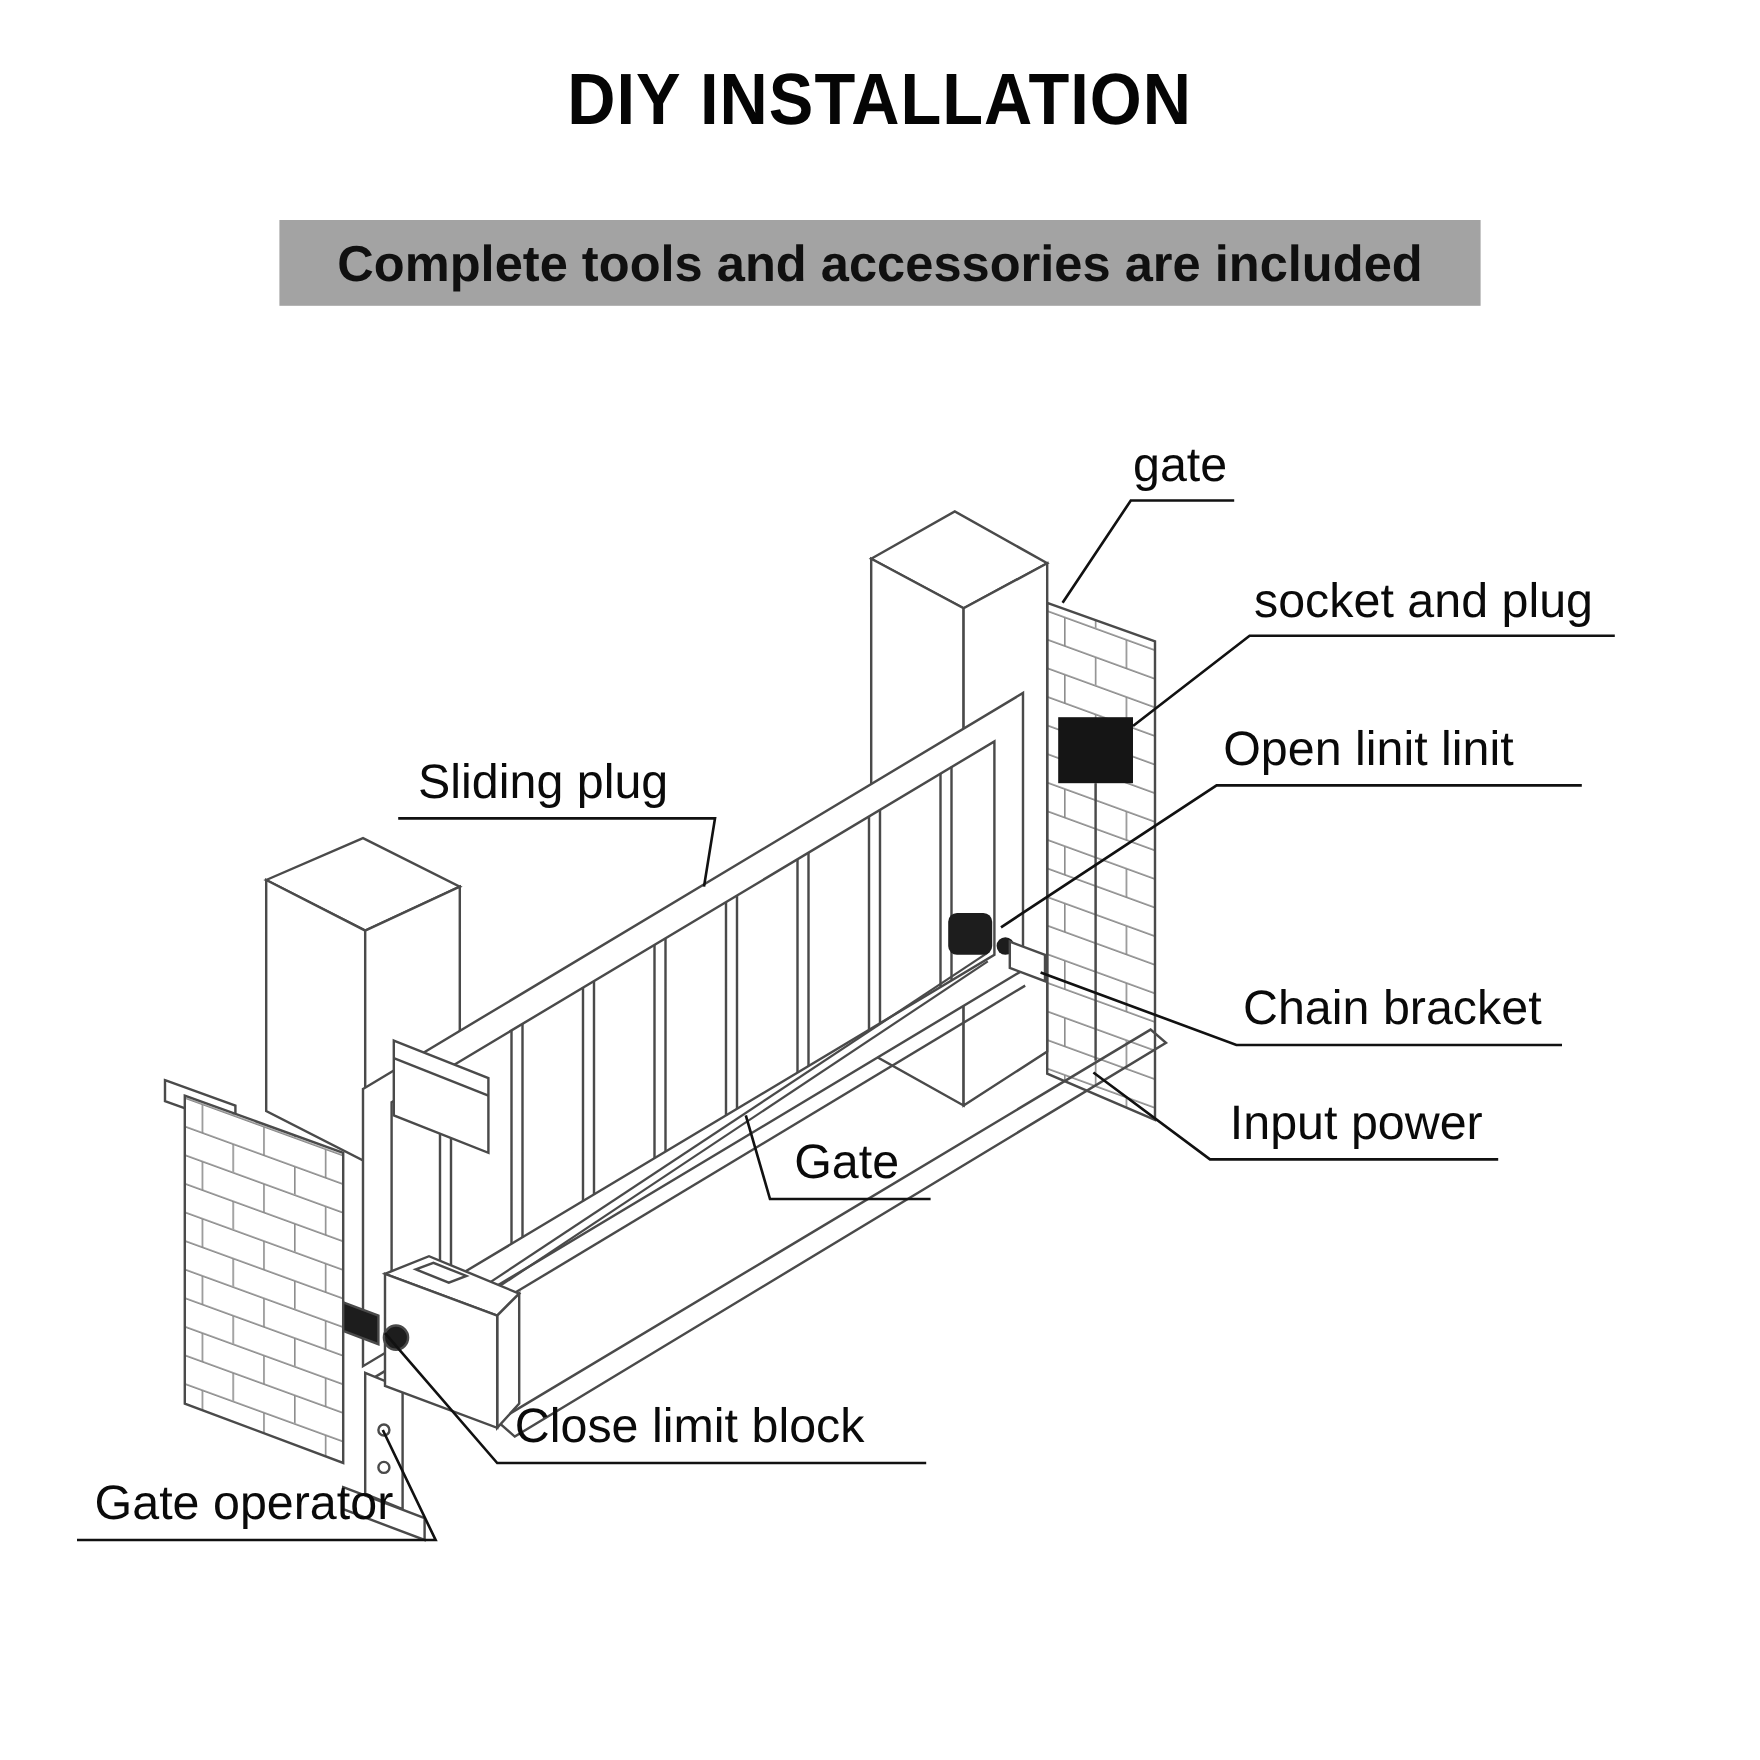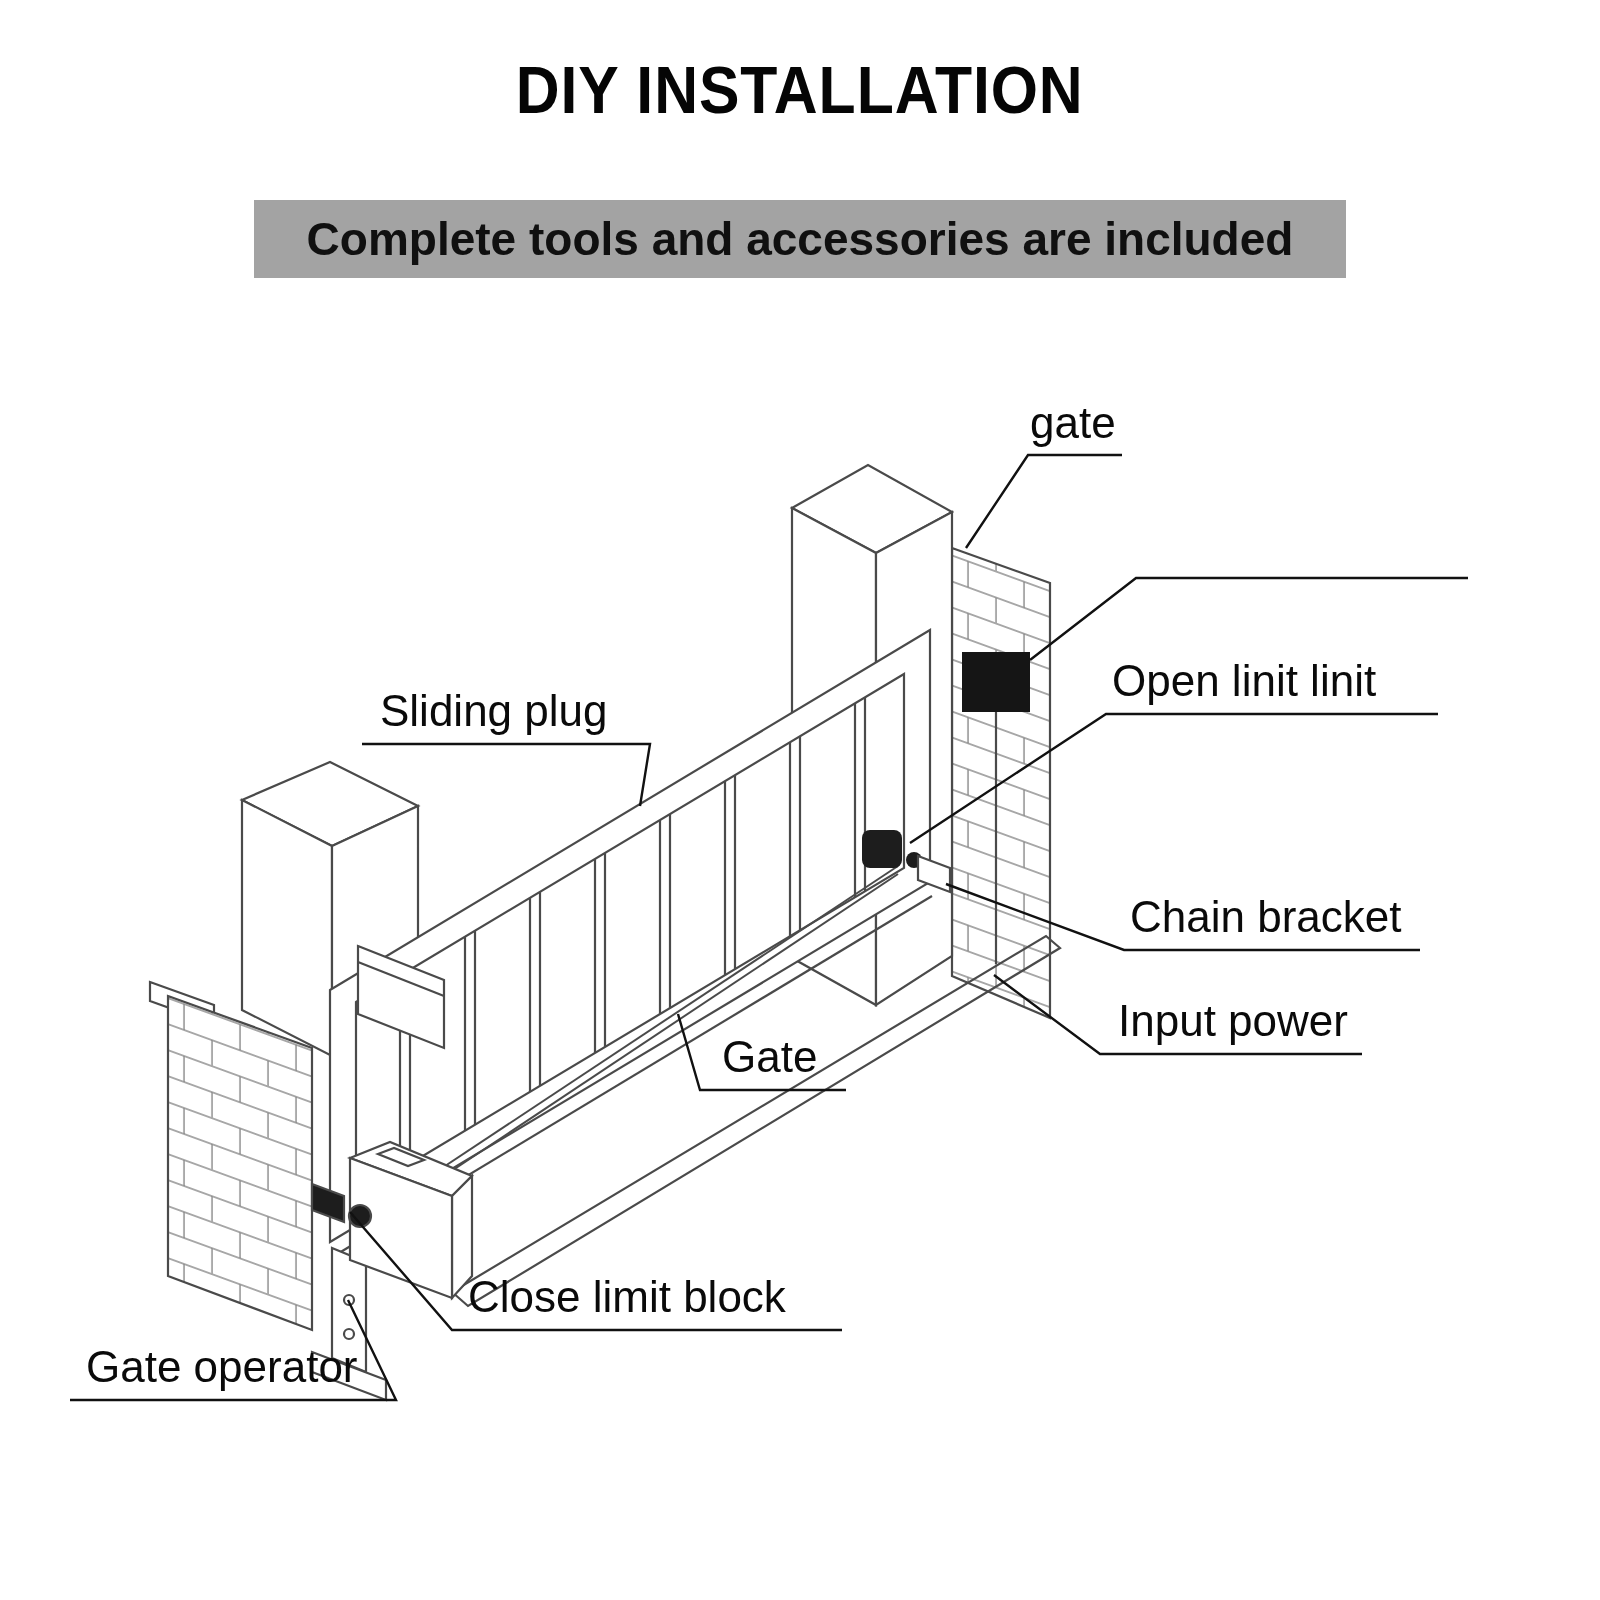--- a/index.html
+++ b/index.html
@@ -110,20 +110,21 @@
       <polyline points="1420,950 1124,950 946,884"></polyline>
       <polyline points="1362,1054 1100,1054 994,975"></polyline>
       <polyline points="362,744 650,744 640,806"></polyline>
       <polyline points="846,1090 700,1090 678,1014"></polyline>
       <polyline points="842,1330 452,1330 350,1212"></polyline>
       <polyline points="70,1400 396,1400 348,1300"></polyline>
     </g>
   </svg>
 
   <div class="label" style="left:1030px;top:398px">gate</div>
+  <div class="label" style="left:1140px;top:522px">socket and plug</div>
   <div class="label" style="left:1112px;top:656px">Open linit linit</div>
   <div class="label" style="left:1118px;top:996px">Input power</div>
   <div class="label" style="left:1130px;top:892px">Chain bracket</div>
   <div class="label" style="left:380px;top:686px">Sliding plug</div>
   <div class="label" style="left:722px;top:1032px">Gate</div>
   <div class="label" style="left:86px;top:1342px">Gate operator</div>
   <div class="label" style="left:468px;top:1272px">Close limit block</div>
 
 </div>
 

